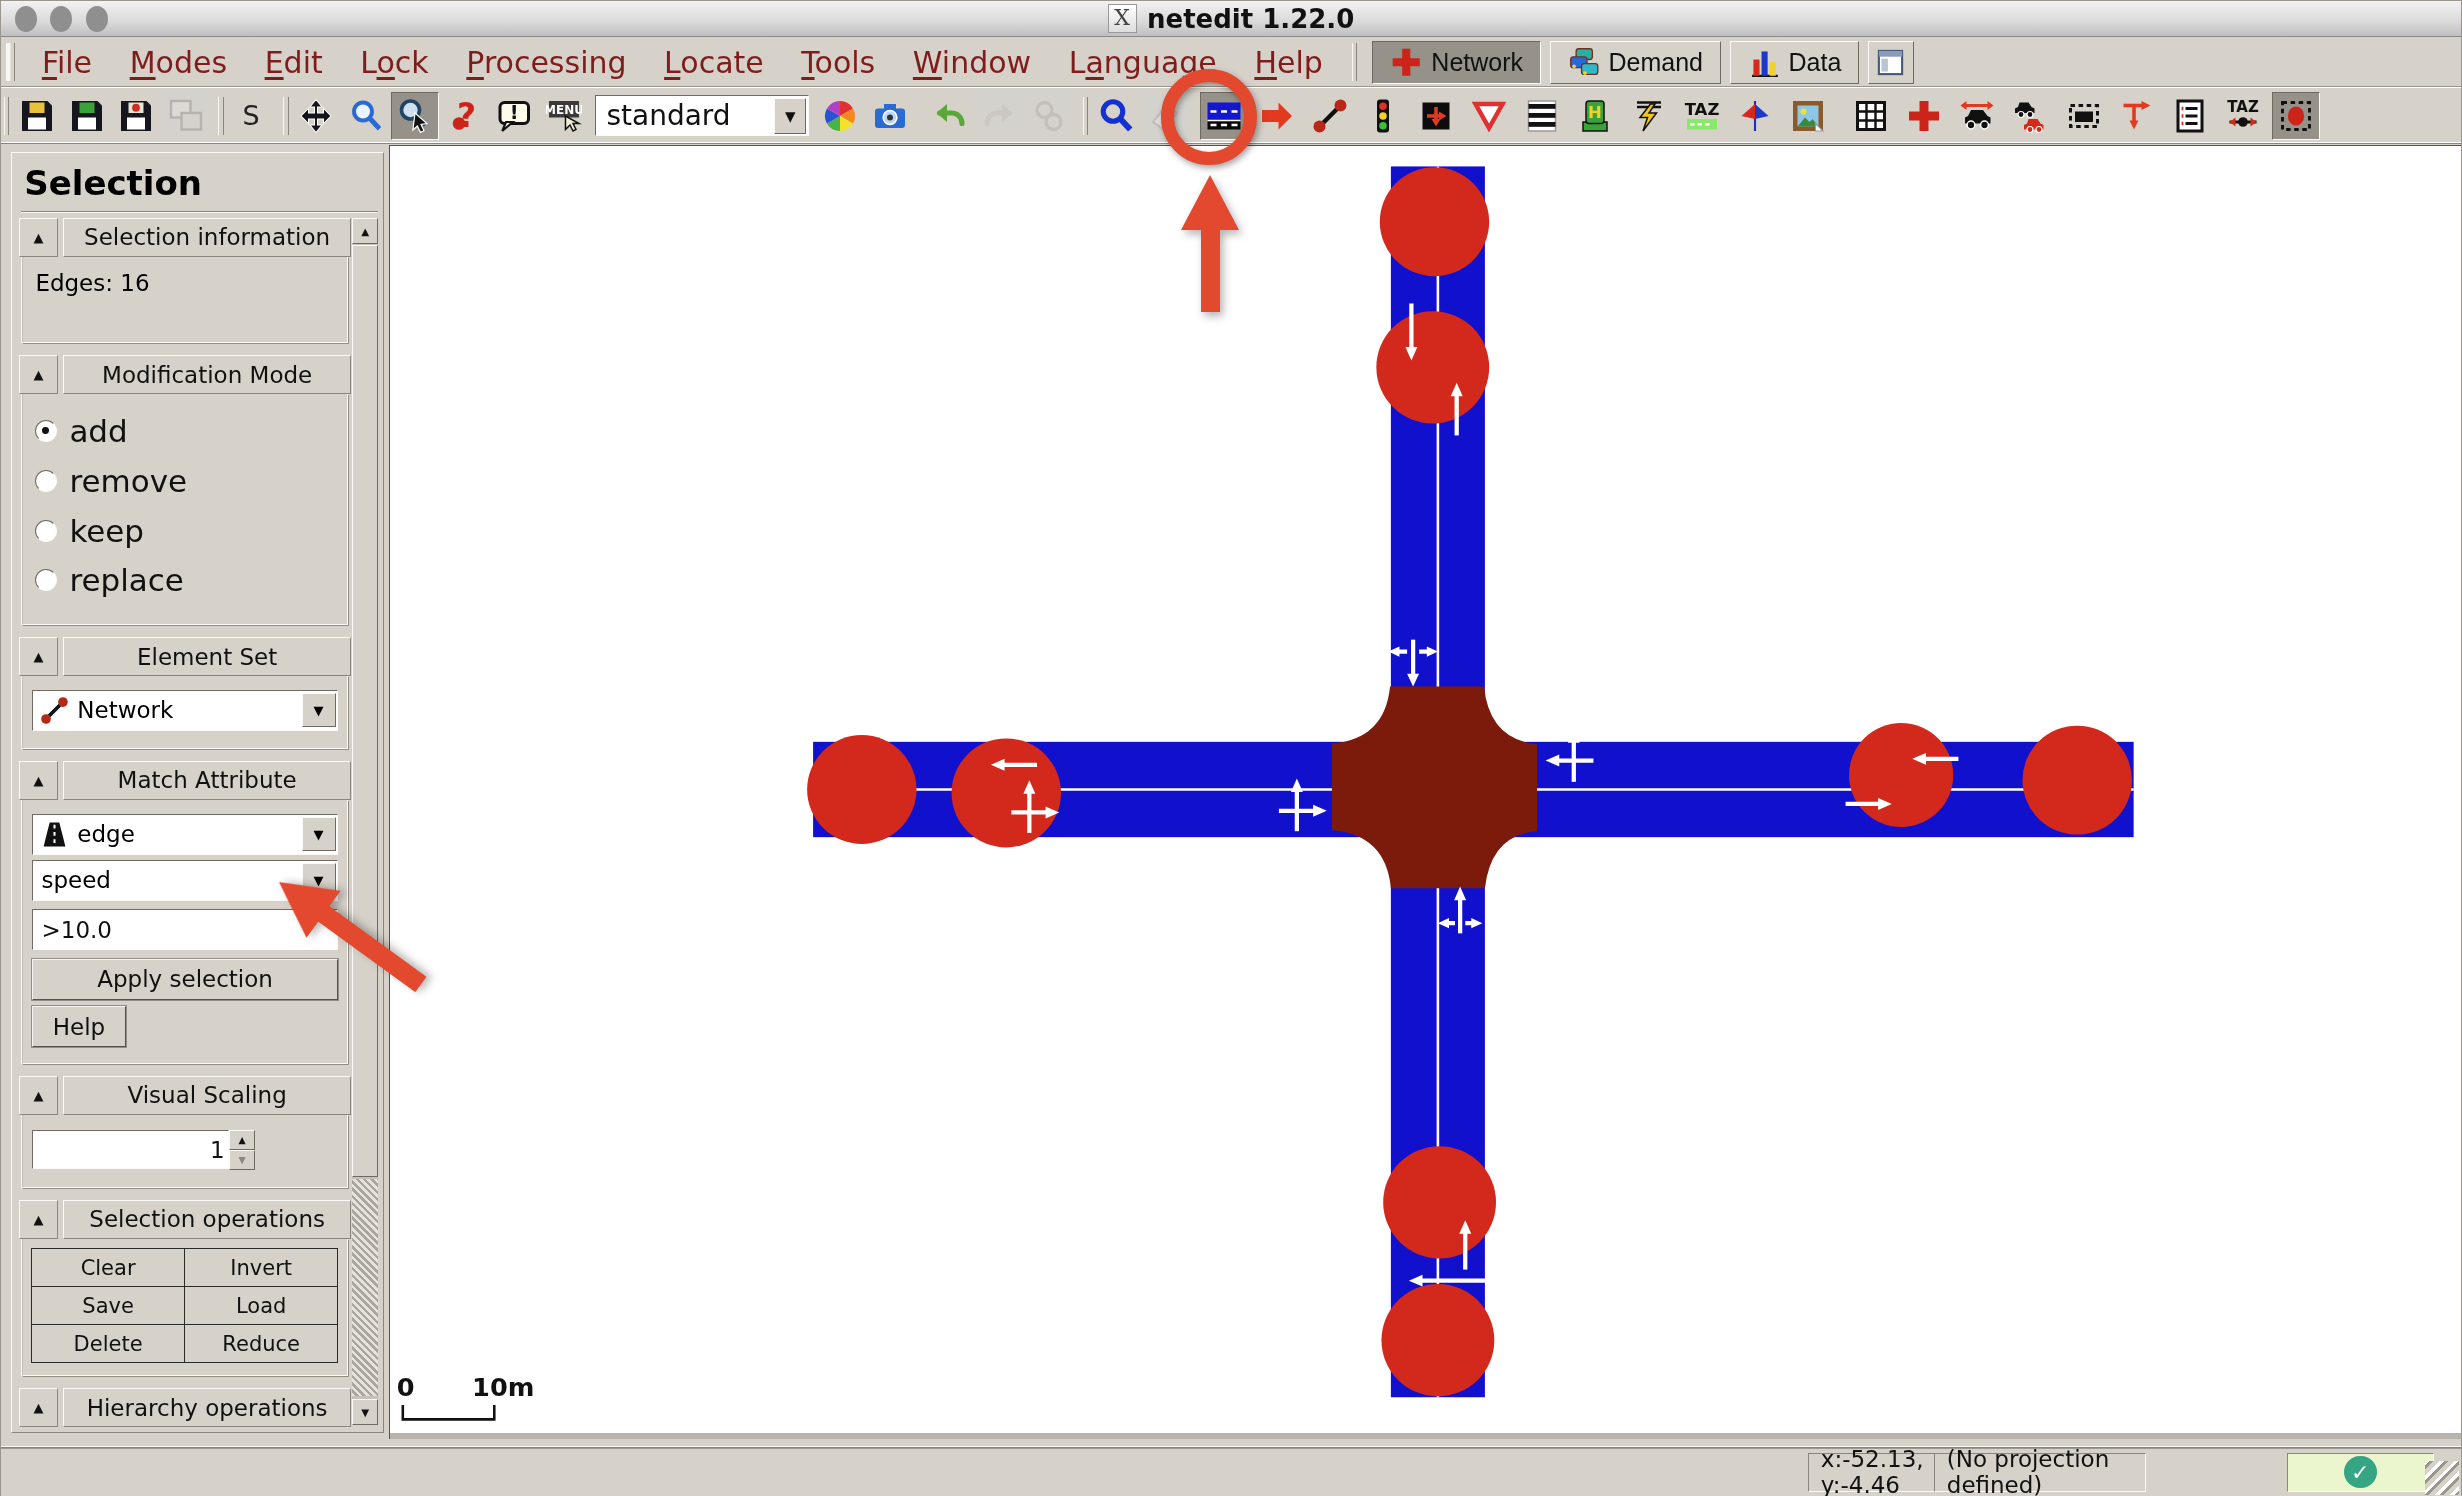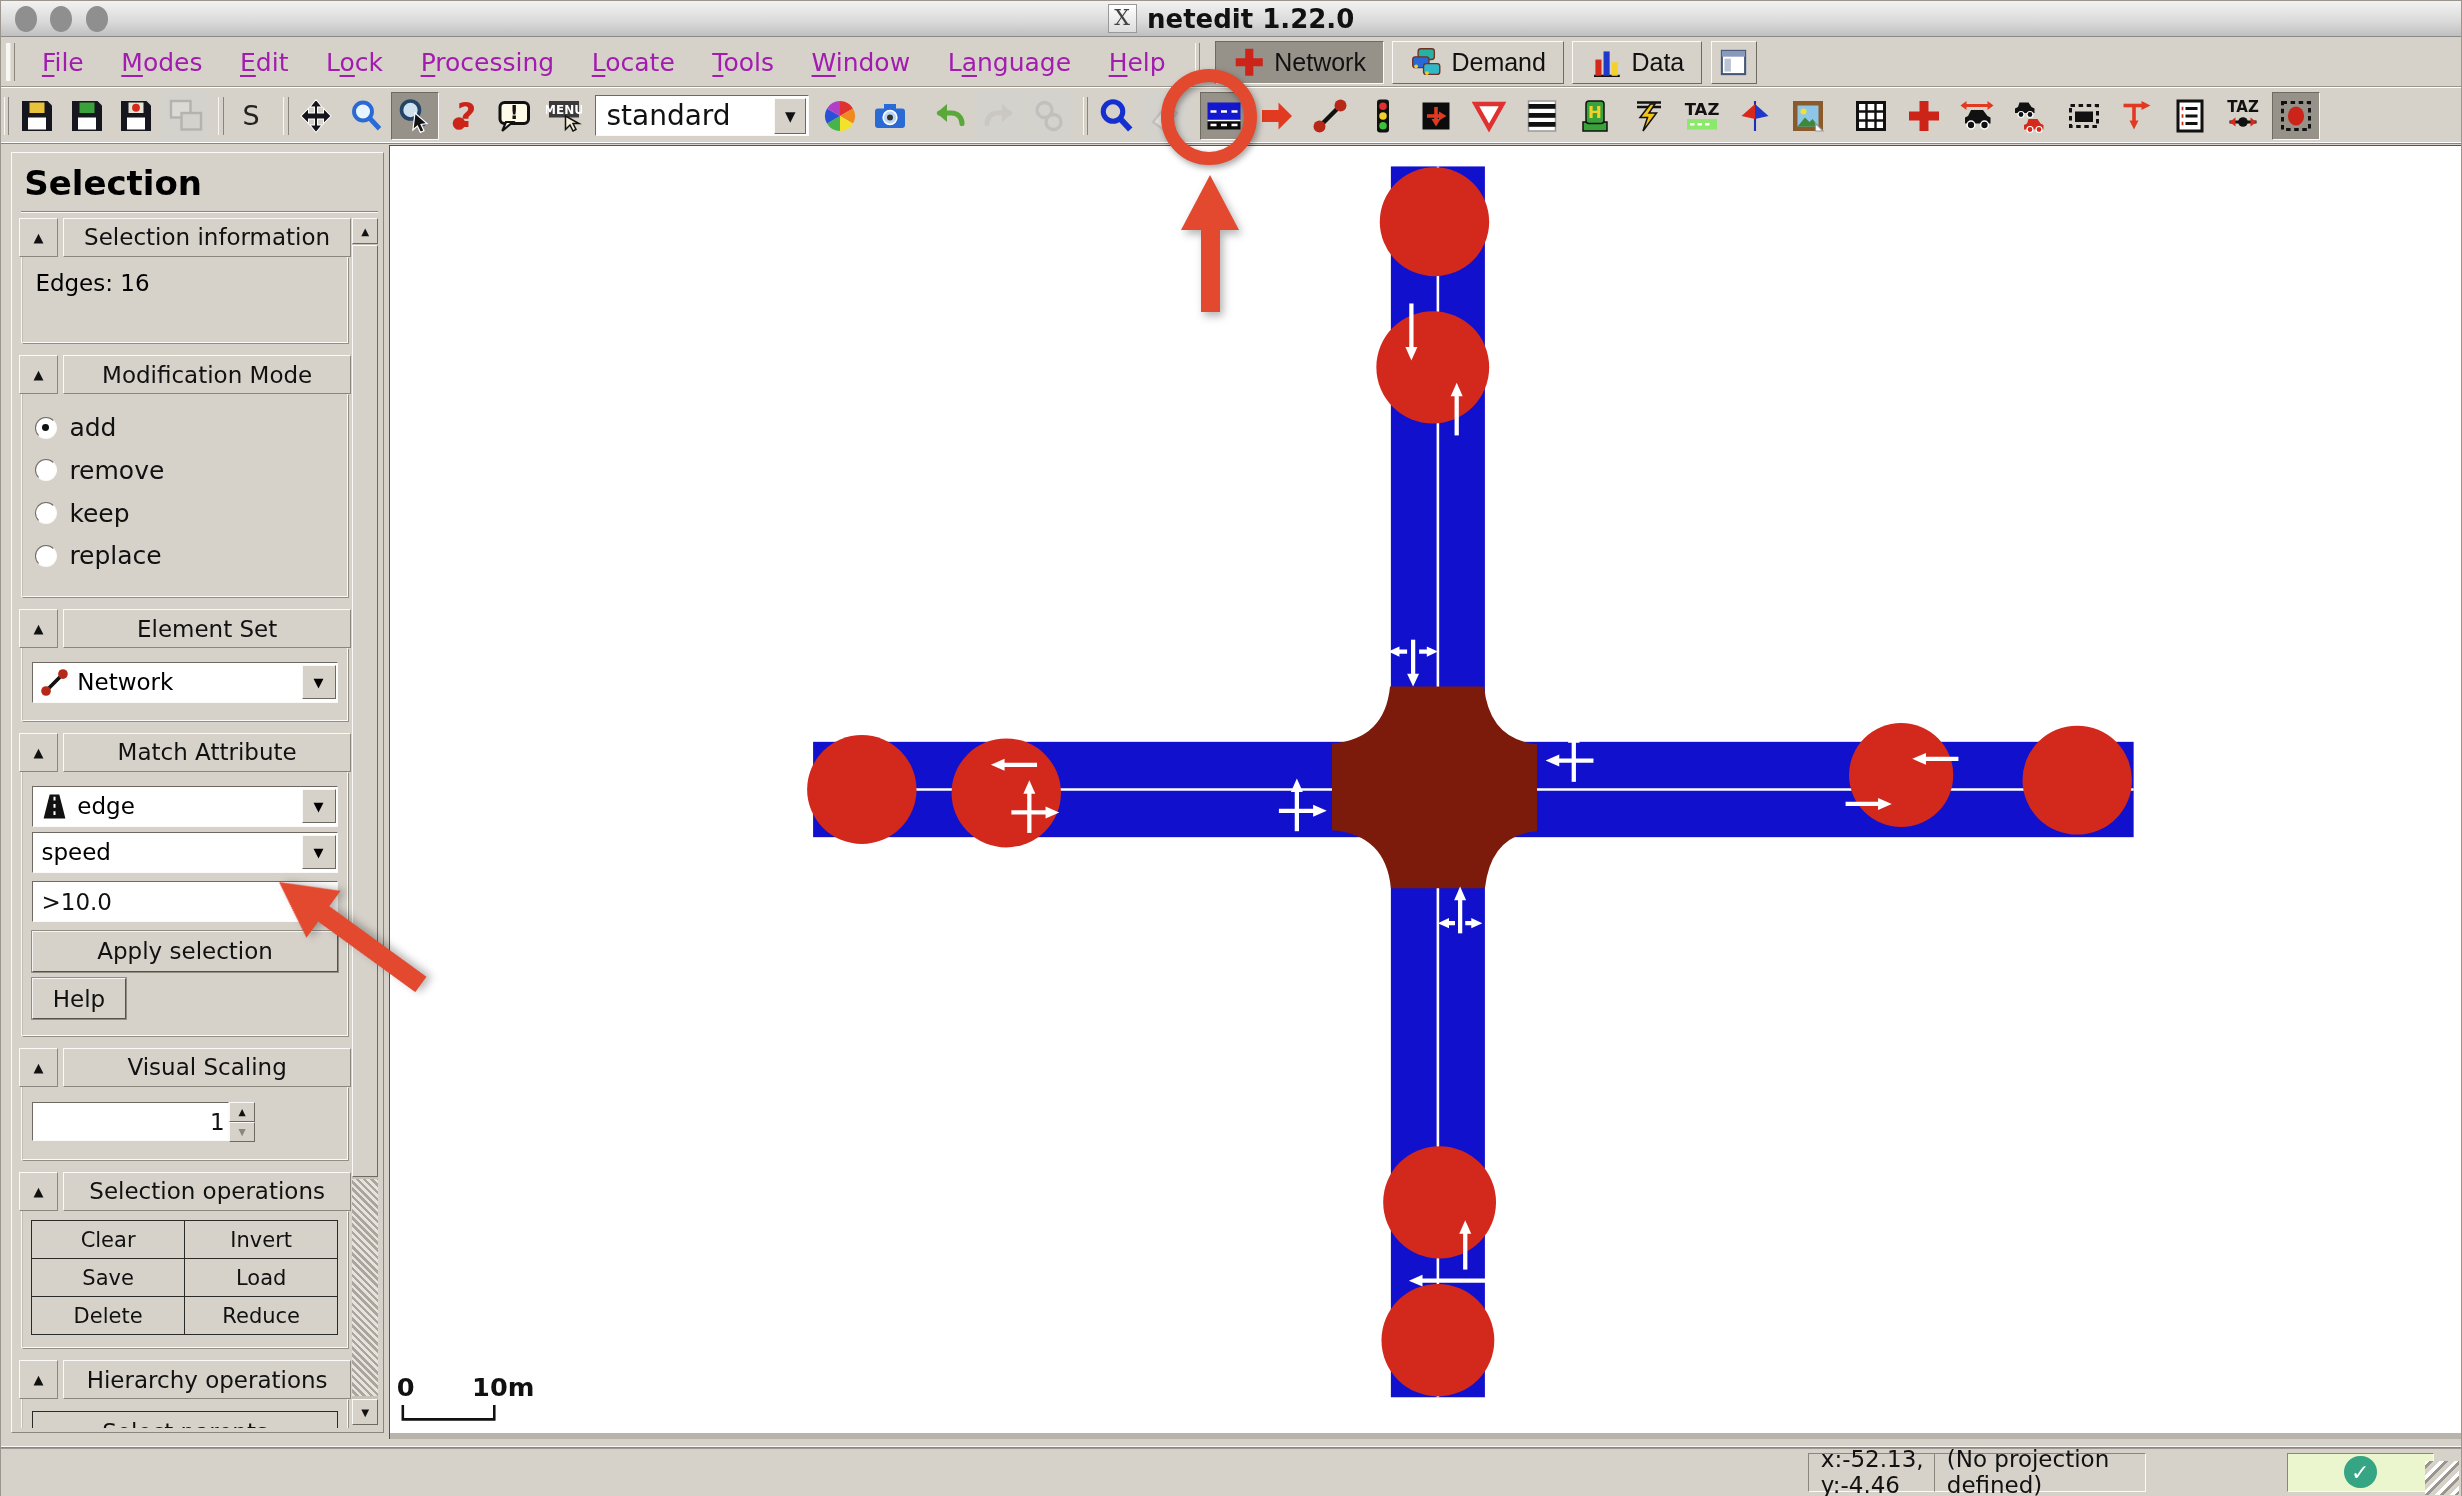--- a/index.html
+++ b/index.html
@@ -20,21 +20,21 @@
   .wtitle { font-weight:bold; font-size:26px; color:#111; }
 
   
   .menubar { position:absolute; left:0; top:36px; width:100%; height:51px; background:#d6d2ca;
     border-bottom:0.9px solid #fff; box-shadow:0 -0.9px 0 #9a968e inset; display:flex; align-items:center; }
   .grip { width:8.5px; height:38px; margin:0 5.1px;
     border-left:1.7px solid #f8f7f3; border-right:1.7px solid #8a867e;
     box-shadow:3.4px 0 0 #f8f7f3 inset, 0px 0 0 #8a867e; }
   .grip2 { width:5.1px; height:38px; margin:0 3.4px; border-left:1.7px solid #f8f7f3; border-right:1.7px solid #8a867e; }
   #menus { display:flex; align-items:center; gap:6.8px; margin-left:6.8px; }
-  .menu-item { font-size:25px; color:#a21caf; padding:5.1px 15.4px; cursor:default; }
+  .menu-item { font-size:30px; color:#7f1d1d; padding:5.1px 15.4px; cursor:default; }
   .menu-item u { text-underline-offset:4.3px; }
   .supermodes { display:flex; align-items:center; gap:8.5px; margin-left:12px; height:44px; }
   .smbtn { display:flex; align-items:center; gap:8.5px; height:43px; padding:0 17px; background:#d6d2ca;
     border:1.7px solid; border-color:#fbfaf7 #6e6a62 #6e6a62 #fbfaf7; font-size:25px; color:#111; }
   .smbtn.pressed { background:#96928a; border-color:#6e6a62 #fbfaf7 #fbfaf7 #6e6a62; }
   .smbtn .gicon { width:32.5px; height:32.5px; }
   .smwin { width:46px; height:43px; display:flex; align-items:center; justify-content:center;
     border:1.7px solid; border-color:#fbfaf7 #6e6a62 #6e6a62 #fbfaf7; background:#d6d2ca; }
   .smwin .gicon { width:31px; height:31px; }
 
@@ -76,21 +76,21 @@
     border-color:#fbfaf7 #8a867e #8a867e #fbfaf7; font-size:23px; color:#111;
     display:flex; align-items:center; justify-content:center; }
   .gb-body { border-left:1.7px solid #c2beb6; border-right:1.7px solid #fbfaf7; border-bottom:1.7px solid #fbfaf7;
     box-shadow:-0.9px 0 0 #fbfaf7, 0.9px 0.9px 0 #8a867e; margin:0 3.4px; padding:10.3px 8.5px 12px 8.5px; }
   .sb-text { font-size:23px; color:#000000; margin:3.4px 0 34px 3.4px; }
   .radio-row { display:flex; align-items:center; gap:12px; margin:8.5px 0 13.7px 3.4px; }
   .radio { width:22px; height:22px; border-radius:50%; background:#fff; position:relative;
     border:1.7px solid; border-color:#6e6a62 #fbfaf7 #fbfaf7 #6e6a62; }
   .radio.checked::after { content:""; position:absolute; left:6px; top:6px; width:6.8px; height:6.8px;
     border-radius:50%; background:#111; }
-  .radio-label { font-size:25px; color:#111; }
+  .radio-label { font-size:31px; color:#111; }
   .sb-combo { display:flex; align-items:center; height:41px; background:#fff; margin:3.4px 0 5.1px 0;
     border:1.7px solid; border-color:#6e6a62 #fbfaf7 #fbfaf7 #6e6a62; }
   .sb-combo .cicon { width:29px; height:29px; margin-left:6.8px; }
   .sb-combo .combo-text { font-size:23px; padding:0 8.5px; flex:1; }
   .sb-combo .combo-btn { width:34px; height:34px; margin-right:1.7px; background:#d6d2ca;
     border:1.7px solid; border-color:#fbfaf7 #6e6a62 #6e6a62 #fbfaf7; font-size:13px;
     display:flex; align-items:center; justify-content:center; }
   .sb-input { width:100%; height:41px; background:#fff; border:1.7px solid;
     border-color:#6e6a62 #fbfaf7 #fbfaf7 #6e6a62; font-size:23px; padding:0 8.5px; color:#111;
     font-family:"DejaVu Sans","Liberation Sans",sans-serif; margin:3.4px 0 5.1px 0; }

